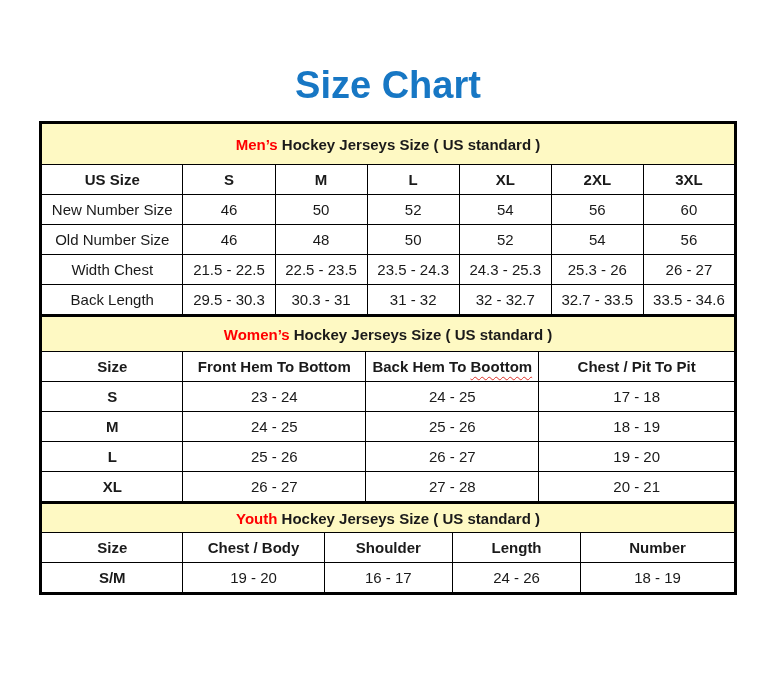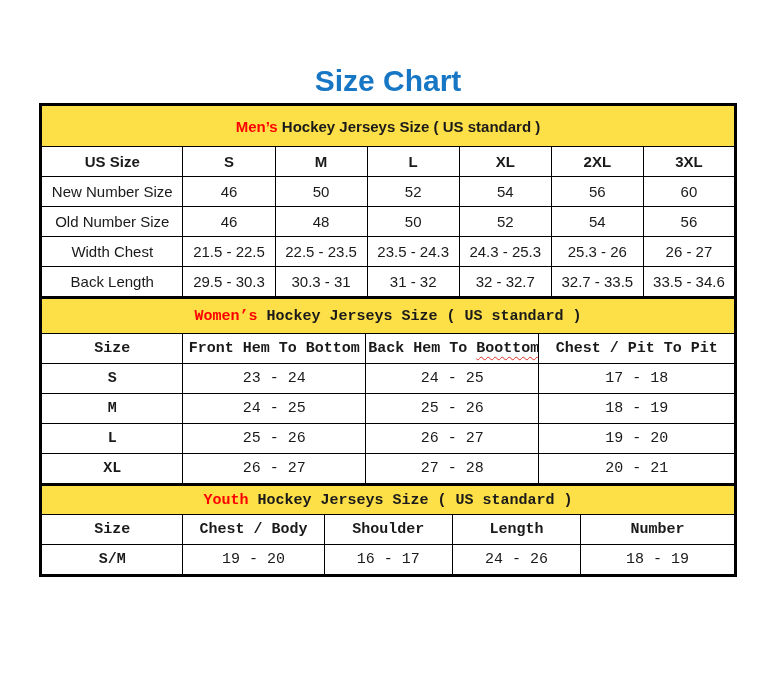--- a/index.html
+++ b/index.html
@@ -12,56 +12,55 @@
     color: #1a1a1a;
   }
   .page {
     width: 776px;
     height: 692px;
     overflow: hidden;
   }
   .page-title {
     margin: 0;
     padding-top: 64px;
-    padding-bottom: 5px;
+    padding-bottom: 14px;
     width: 698px;
     margin-left: 39px;
     text-align: center;
-    font-size: 30px;
+    font-size: 38px;
     font-weight: bold;
     color: #1777C4;
     letter-spacing: 0px;
   }
   .chart-wrap {
     width: 698px;
     margin-left: 39px;
   }
   table.size-table {
     width: 100%;
     border-collapse: collapse;
     table-layout: fixed;
     border: 3px solid #000000;
   }
   table.size-table + table.size-table {
     margin-top: -3px;
-    font-family: Liberation Mono, monospace;
   }
   table.size-table th,
   table.size-table td {
     border: 1.5px solid #000000;
     text-align: center;
     vertical-align: middle;
     font-size: 15px;
     padding: 2px 2px;
     height: 25px;
     overflow: hidden;
     white-space: nowrap;
   }
   td.banner-cell {
-    background: #fde047;
+    background: #fef9c3;
     font-weight: bold;
     font-size: 17px;
   }
   .banner-lg td.banner-cell { height: 36px; }
   .banner-md td.banner-cell { height: 30px; }
   .banner-sm td.banner-cell { height: 24px; }
   .banner-highlight { color: #FF0000; }
   th { font-weight: bold; }
   td.row-label-bold { font-weight: bold; }
   td.row-label-plain { font-weight: normal; }

